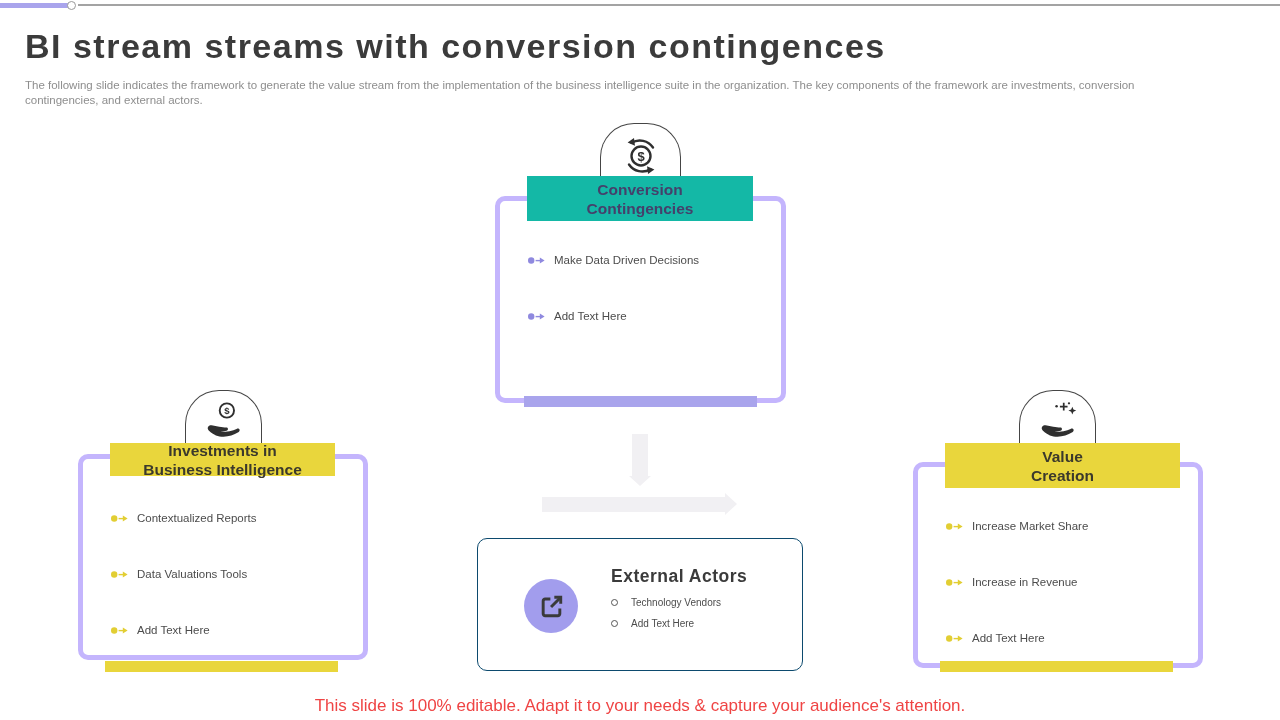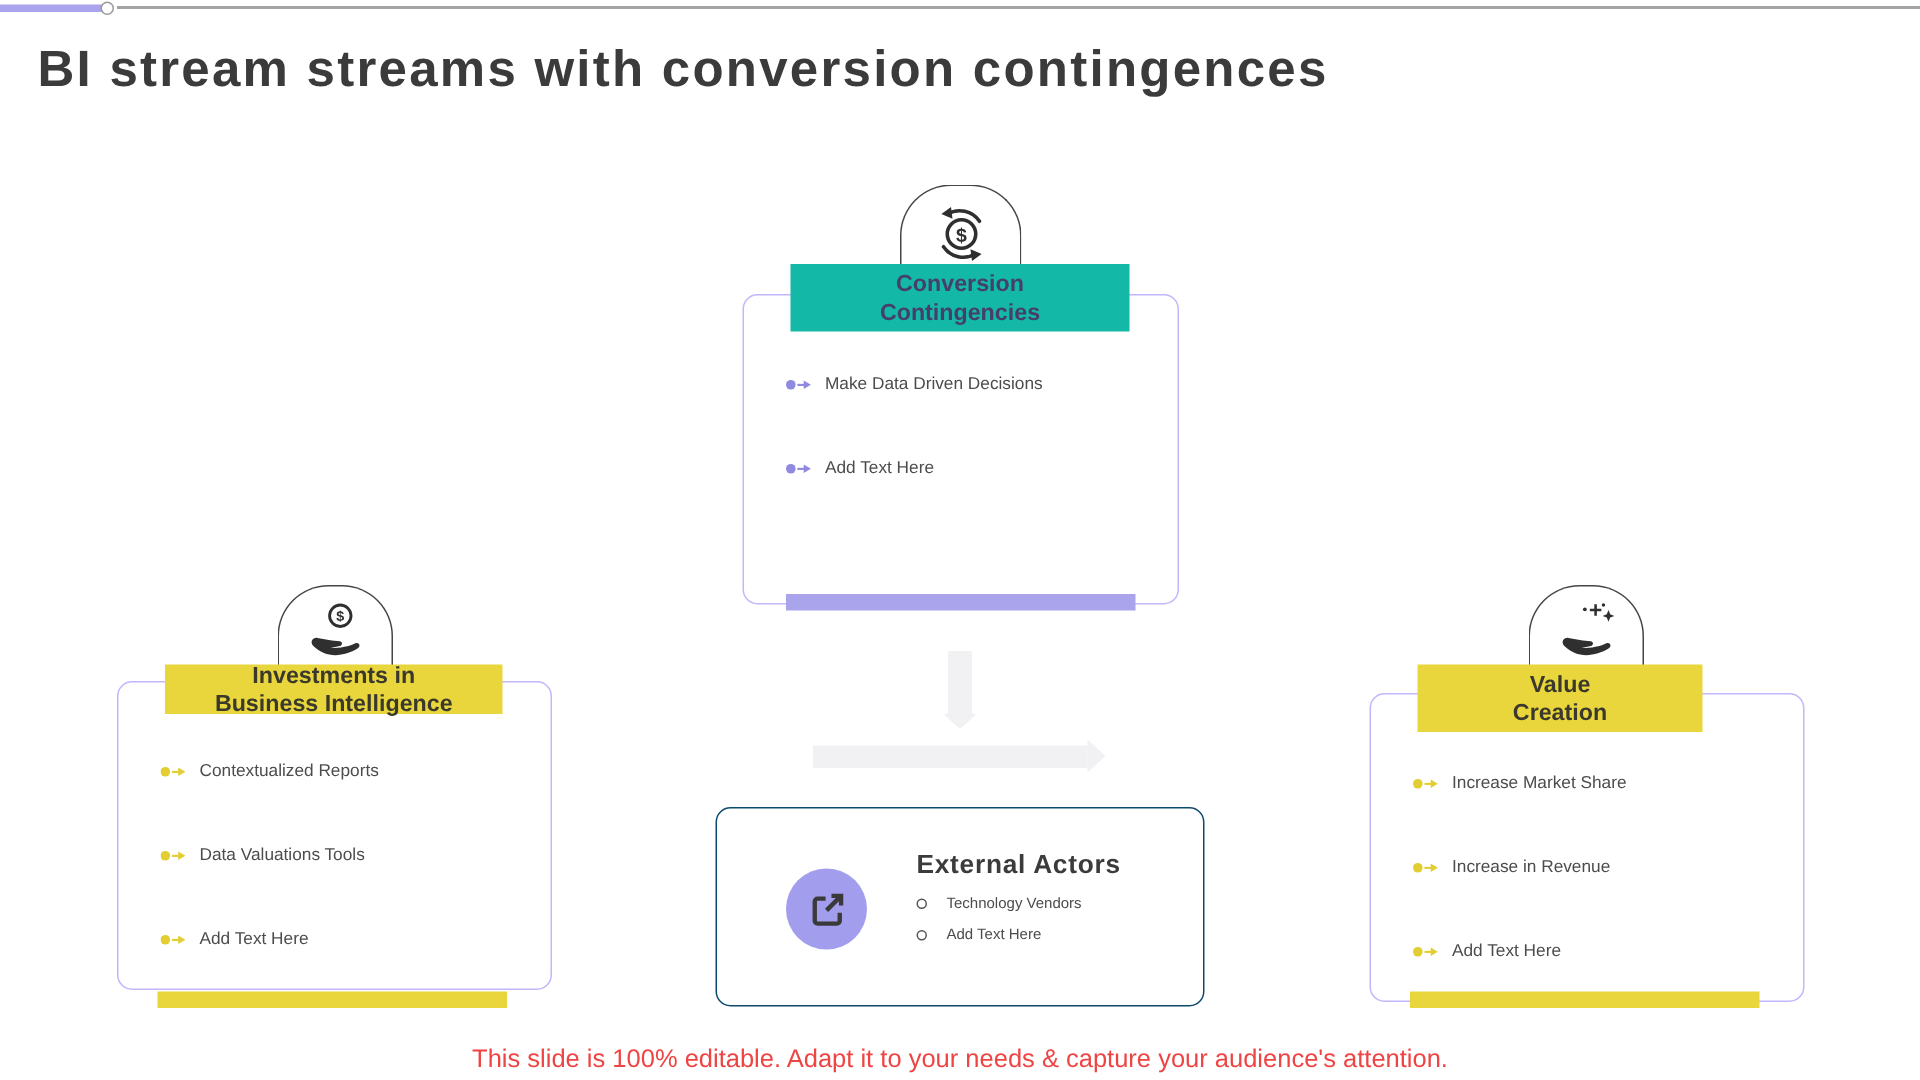--- a/index.html
+++ b/index.html
@@ -10,21 +10,21 @@
   .progress-fill { position:absolute; left:0; top:3px; width:70px; height:5px; background:#a9a4ec; }
   .progress-knob { position:absolute; left:67px; top:1px; width:9px; height:9px; border:1.5px solid #9a9a9a; border-radius:50%; background:#fff; }
   .progress-track { position:absolute; left:78px; top:4px; width:1202px; height:2px; background:#a3a3a3; }
 
   .page-title { position:absolute; left:25px; top:27px; font-size:34px; font-weight:700; color:#3b3b3b; letter-spacing:1.5px; }
   .page-subtitle { position:absolute; left:25px; top:78px; width:1165px; font-size:11.5px; line-height:14.5px; color:#8e8e8e; }
   .page-footer { position:absolute; left:0; top:696px; width:1280px; text-align:center; font-size:17px; color:#ef4444; }
 
   
   .tab { position:absolute; background:#fff; border:1px solid #454545; border-bottom:none; border-radius:34px 34px 0 0; display:flex; justify-content:center; align-items:flex-start; padding-top:9px; }
-  .card-body { position:absolute; background:#fff; border:1px solid #c4b5fd; border-radius:10px; }
+  .card-body { position:absolute; background:#fff; border:5px solid #c4b5fd; border-radius:10px; }
   .band { position:absolute; display:flex; flex-direction:column; justify-content:center; text-align:center; font-weight:700; font-size:15.5px; line-height:19px; z-index:3; }
   .band.purple { background:#14b8a6; color:#45406b; }
   .band.yellow { background:#e9d63c; color:#3b392c; }
   .bottom-bar { position:absolute; height:11px; z-index:3; }
   .bottom-bar.purple { background:#a9a4ec; }
   .bottom-bar.yellow { background:#e9d63c; }
 
   .card-items { list-style:none; }
   .card-items li { display:flex; align-items:center; gap:9px; margin:44px 0 0 28px; height:12px; font-size:11.5px; color:#4c4c4c; }
   .card-items li:first-child { margin-top:53px; }
@@ -49,20 +49,21 @@
 </head>
 <body>
 
 <div class="slide">
 
   <div class="progress-fill"></div>
   <div class="progress-track"></div>
   <div class="progress-knob"></div>
 
   <h1 class="page-title">BI stream streams with conversion contingences</h1>
+  <p class="page-subtitle">The following slide indicates the framework to generate the value stream from the implementation of the business intelligence suite in the organization. The key components of the framework are investments, conversion contingencies, and external actors.</p>
 
   <div class="tab" style="left:600px; top:123px; width:81px; height:58px;">
     <svg width="44" height="44" viewBox="0 0 44 44">
       <circle cx="22" cy="23" r="9.5" fill="none" stroke="#2f2f2f" stroke-width="2.4"></circle>
       <text x="22" y="28" text-anchor="middle" font-size="13" font-weight="bold" fill="#2f2f2f" font-family="Liberation Sans, sans-serif">$</text>
       <path d="M34 14.5 A16 16 0 0 0 12.5 9.8" fill="none" stroke="#2f2f2f" stroke-width="2.4" stroke-linecap="round"></path>
       <path d="M15 5 L8.6 9.6 L16 12.8 Z" fill="#2f2f2f"></path>
       <path d="M10 31.5 A16 16 0 0 0 31.5 36.2" fill="none" stroke="#2f2f2f" stroke-width="2.4" stroke-linecap="round"></path>
       <path d="M29 41 L35.4 36.4 L28 33.2 Z" fill="#2f2f2f"></path>
     </svg>
@@ -169,21 +170,21 @@
       <li>
         <svg class="bullet-yellow" width="17" height="9" viewBox="0 0 17 9">
             <circle cx="3.2" cy="4.5" r="3.2" fill="currentColor"></circle>
             <rect x="7.6" y="3.9" width="4.8" height="1.4" fill="currentColor"></rect>
             <path d="M11.8 1.6 L16.6 4.5 L11.8 7.4 Z" fill="currentColor"></path>
           </svg>
         <span>Add Text Here</span>
       </li>
     </ul>
   </div>
-  <div class="band yellow" style="left:945px; top:443px; width:190px; height:45px;">
+  <div class="band yellow" style="left:945px; top:443px; width:235px; height:45px;">
     <span>Value</span>
     <span>Creation</span>
   </div>
   <div class="bottom-bar yellow" style="left:940px; top:661px; width:233px;"></div>
 
   <div class="external-box">
     <div class="external-circle">
       <svg width="27" height="27" viewBox="0 0 24 24">
         <path d="M14.5 3.8 h5.7 v5.7" fill="none" stroke="#3a3a3a" stroke-width="2.6"></path>
         <path d="M19.6 4.4 L11.6 12.4" fill="none" stroke="#3a3a3a" stroke-width="2.6"></path>

